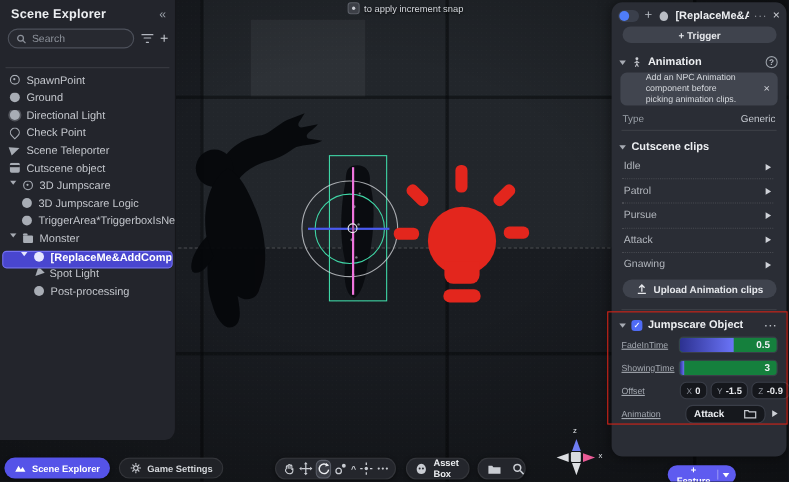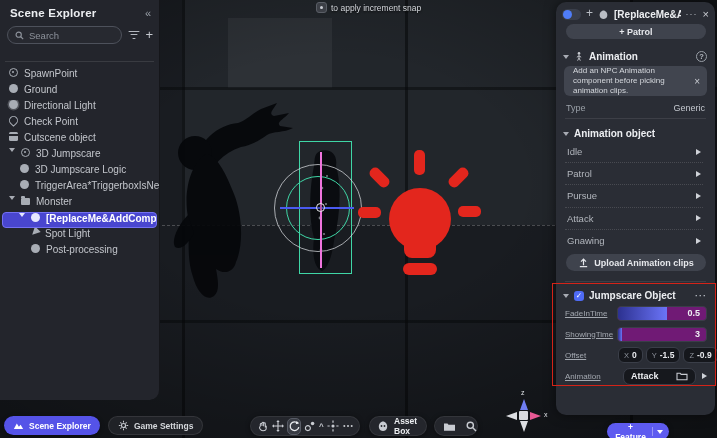--- a/index.html
+++ b/index.html
@@ -116,36 +116,36 @@
   .insp-title{color:#eceef1;font-size:10px;font-weight:bold;white-space:nowrap;overflow:hidden;flex:1;}
   .insp-dots{color:#b9bdc4;font-size:9px;letter-spacing:1px;}
   .insp-close{color:#c9ccd2;font-size:11px;}
   .wide-btn{position:absolute;left:10px;right:9px;height:15px;border:none;border-radius:9px;background:#3f434d;color:#e6e8ec;font-size:9px;font-weight:bold;display:flex;align-items:center;justify-content:center;gap:5px;cursor:default;}
   #trigger-btn{top:22px;}
   #upload-btn{top:252px;height:17px;}
   .sec-head{position:absolute;left:7px;right:8px;display:flex;align-items:center;gap:5px;color:#eceef1;font-size:10px;font-weight:bold;}
   .sec-head .sp{flex:1;}
   .helpring{width:11px;height:11px;border:1.2px solid #9aa0a8;border-radius:50%;color:#b7bcc4;font-size:7.5px;font-weight:bold;display:flex;align-items:center;justify-content:center;}
   .notice{position:absolute;left:8px;right:8px;top:64px;height:30px;background:#41454f;border-radius:6px;display:flex;align-items:center;padding:0 7px;gap:5px;}
-  .notice p{margin:2px;color:#d5d8dd;font-size:8px;line-height:1.25;flex:1;}
+  .notice p{margin:16px;color:#d5d8dd;font-size:8px;line-height:1.25;flex:1;}
   .notice .x{color:#c9ccd2;font-size:10px;}
   .kv{position:absolute;left:10px;right:10px;display:flex;justify-content:space-between;font-size:9px;}
   .kv .k{color:#9aa0a8;}.kv .v{color:#c4c8cf;}
   .hdiv{position:absolute;left:9px;right:9px;height:1px;background:rgba(255,255,255,.09);}
   .clip-list{position:absolute;left:9px;right:12px;top:139px;}
   .clip-row{height:22.2px;display:flex;align-items:center;justify-content:space-between;border-bottom:1px dotted rgba(255,255,255,.14);color:#b2b6bd;font-size:9.5px;padding:0 2px;}
   .clip-row:last-child{border-bottom:none;}
   .tri-r{width:0;height:0;border-left:5px solid #cfd2d8;border-top:3.5px solid transparent;border-bottom:3.5px solid transparent;}
   .upl{width:11px;height:11px;}
 
   
   .check{width:10px;height:10px;border-radius:3px;background:#4f6bf5;color:#fff;font-size:7.5px;display:flex;align-items:center;justify-content:center;flex:none;}
   .jrow{position:absolute;left:9px;right:8px;height:16px;display:flex;align-items:center;}
   .jrow .lbl{width:52px;color:#a3a8b0;font-size:8px;flex:none;text-decoration:underline;}
-  .slider{flex:1;height:15px;background:#701a75;border:1px solid #3a3e48;border-radius:4px;position:relative;overflow:hidden;}
+  .slider{flex:1;height:15px;background:#15803d;border:1px solid #3a3e48;border-radius:4px;position:relative;overflow:hidden;}
   .slider .fill{position:absolute;left:0;top:0;bottom:0;border-radius:3px 0 0 3px;background:linear-gradient(90deg,#2c3190 0%,#6b74f8 100%);}
   .fill-fade{width:56%;}
   .fill-show{width:4px;background:#5560f0;}
   .slider .sval{position:absolute;right:6px;top:0;bottom:0;display:flex;align-items:center;color:#eef0f3;font-size:9px;font-weight:bold;}
   .offbox{height:16px;background:#15171c;border:1px solid #3a3e48;border-radius:6px;display:flex;align-items:center;gap:3px;padding:0 5px;flex:1;}
   .offbox .ax{color:#8d929b;font-size:7.5px;}
   .offbox .ov{color:#e8eaee;font-size:8.5px;font-weight:bold;}
   .dropdown{flex:1;height:17px;background:#16181d;border:1px solid #3a3e48;border-radius:7px;display:flex;align-items:center;padding:0 7px;gap:5px;}
   .dropdown .dv{flex:1;color:#eceef1;font-size:9px;font-weight:bold;}
   .annot{position:absolute;left:552px;top:283px;width:164px;height:103px;border:1.5px solid #d42318;pointer-events:none;z-index:40;}
@@ -260,20 +260,24 @@
         </div>
       <div class="trow d0">
           <span class="tico tico-sun"></span>
           <span>Directional Light</span>
         </div>
       <div class="trow d0">
           <span class="tico tico-pin"></span>
           <span>Check Point</span>
         </div>
       <div class="trow d0">
+          <span class="tico tico-plane"></span>
+          <span>Scene Teleporter</span>
+        </div>
+      <div class="trow d0">
           <span class="tico tico-clap"></span>
           <span>Cutscene object</span>
         </div>
       <div class="trow d0">
           <span class="caret-d"></span>
           <span class="tico tico-gear"></span>
           <span>3D Jumpscare</span>
         </div>
       <div class="trow d1">
           <span class="tico tico-ball"></span>
@@ -387,21 +391,21 @@
       <span class="insp-plus">+</span>
       <svg width="11" height="11" viewBox="0 0 12 12">
           <path d="M2 8 C1 4 4 1.5 6 1.5 C8 1.5 11 4 10 8 C9.5 10 8 11 6 11 C4 11 2.5 10 2 8 Z" fill="#b9bdc4"></path>
         </svg>
       <span class="insp-title">[ReplaceMe&amp;A...</span>
       <span class="insp-dots">···</span>
       <span class="insp-close">×</span>
     </div>
 
     <button class="wide-btn" id="trigger-btn">
-        <span>+ Patrol</span>
+        <span>+ Trigger</span>
       </button>
 
     <div class="sec-head" style="top:49px">
       <span class="caret-d"></span>
       <svg width="10" height="11" viewBox="0 0 12 12">
           <circle cx="6" cy="2.3" r="1.6" fill="#c9ccd2"></circle>
           <path d="M6 4.3 L6 7.8 M6 5.3 L3.4 6.8 M6 5.3 L8.6 6.8 M6 7.8 L4.3 11 M6 7.8 L7.6 11" stroke="#c9ccd2" stroke-width="1.1"></path>
         </svg>
       <span>Animation</span>
       <span class="sp"></span>
@@ -412,21 +416,21 @@
       <span class="x">×</span>
     </div>
     <div class="kv" style="top:101px">
       <span class="k">Type</span>
       <span class="v">Generic</span>
     </div>
     <div class="hdiv" style="top:116px"></div>
 
     <div class="sec-head" style="top:126px">
       <span class="caret-d"></span>
-      <span>Animation object</span>
+      <span>Cutscene clips</span>
     </div>
     <div class="clip-list">
       <div class="clip-row">
           <span>Idle</span>
           <span class="tri-r"></span>
         </div>
       <div class="clip-row">
           <span>Patrol</span>
           <span class="tri-r"></span>
         </div>

